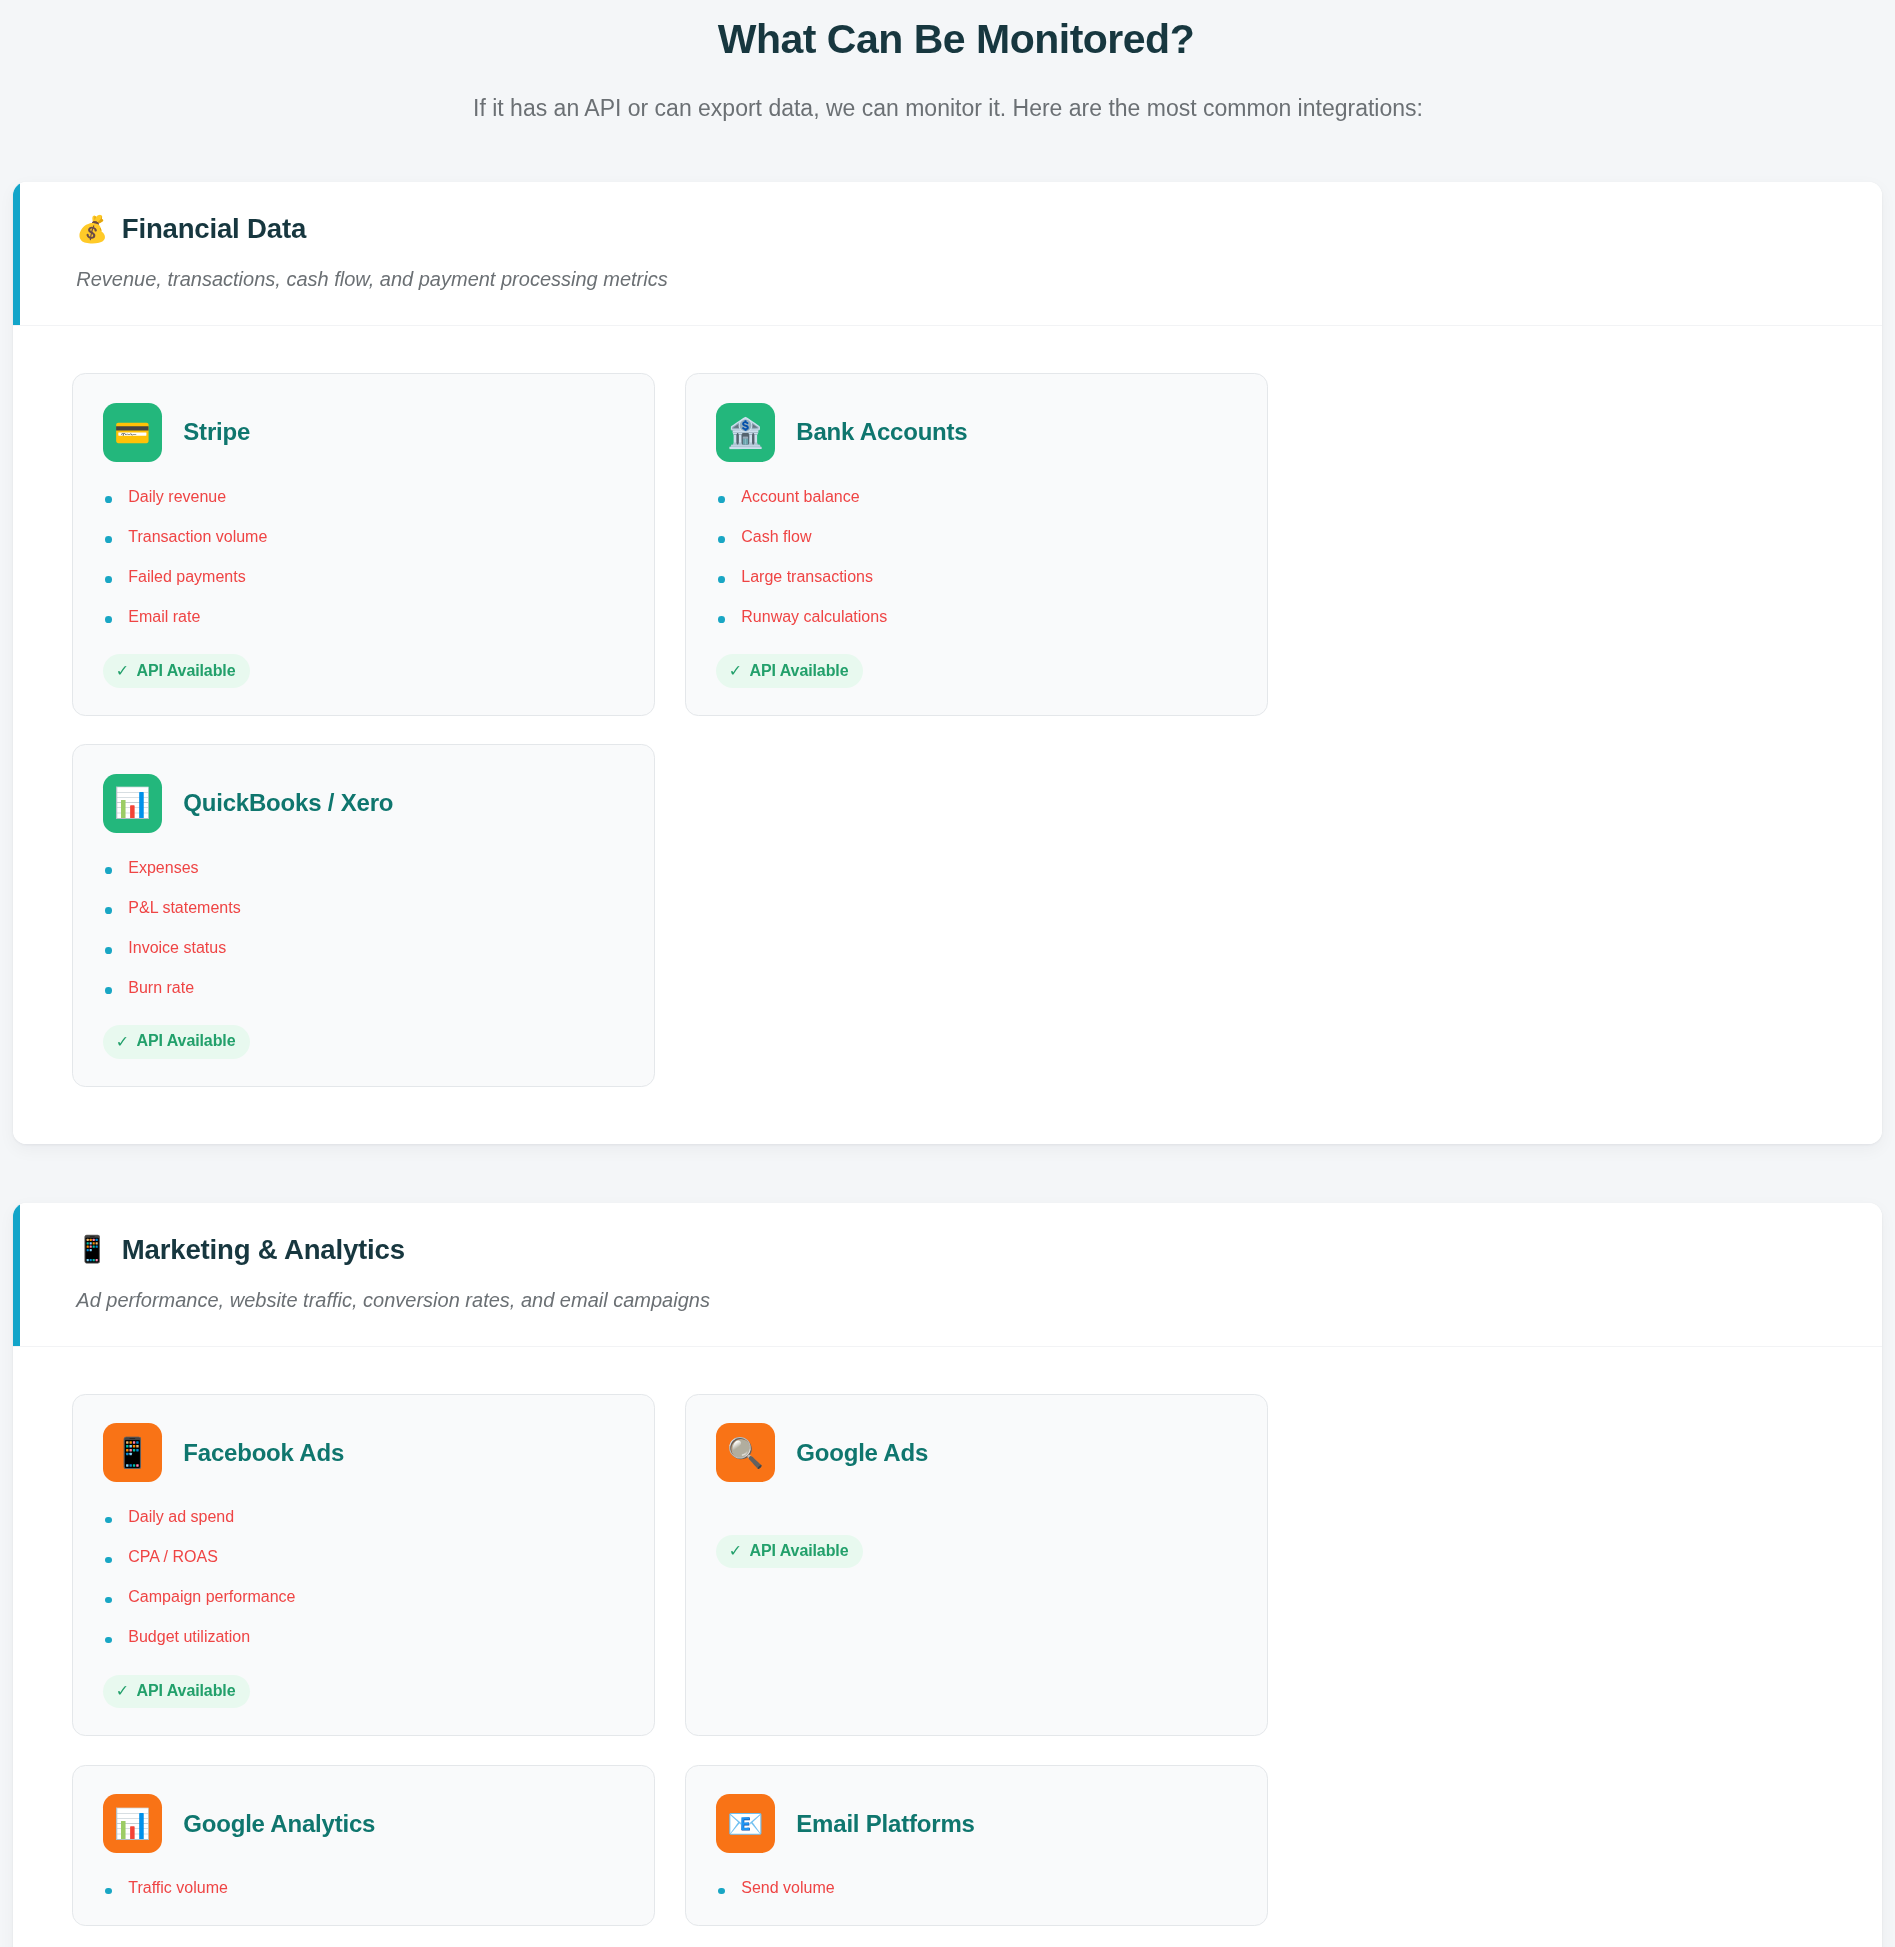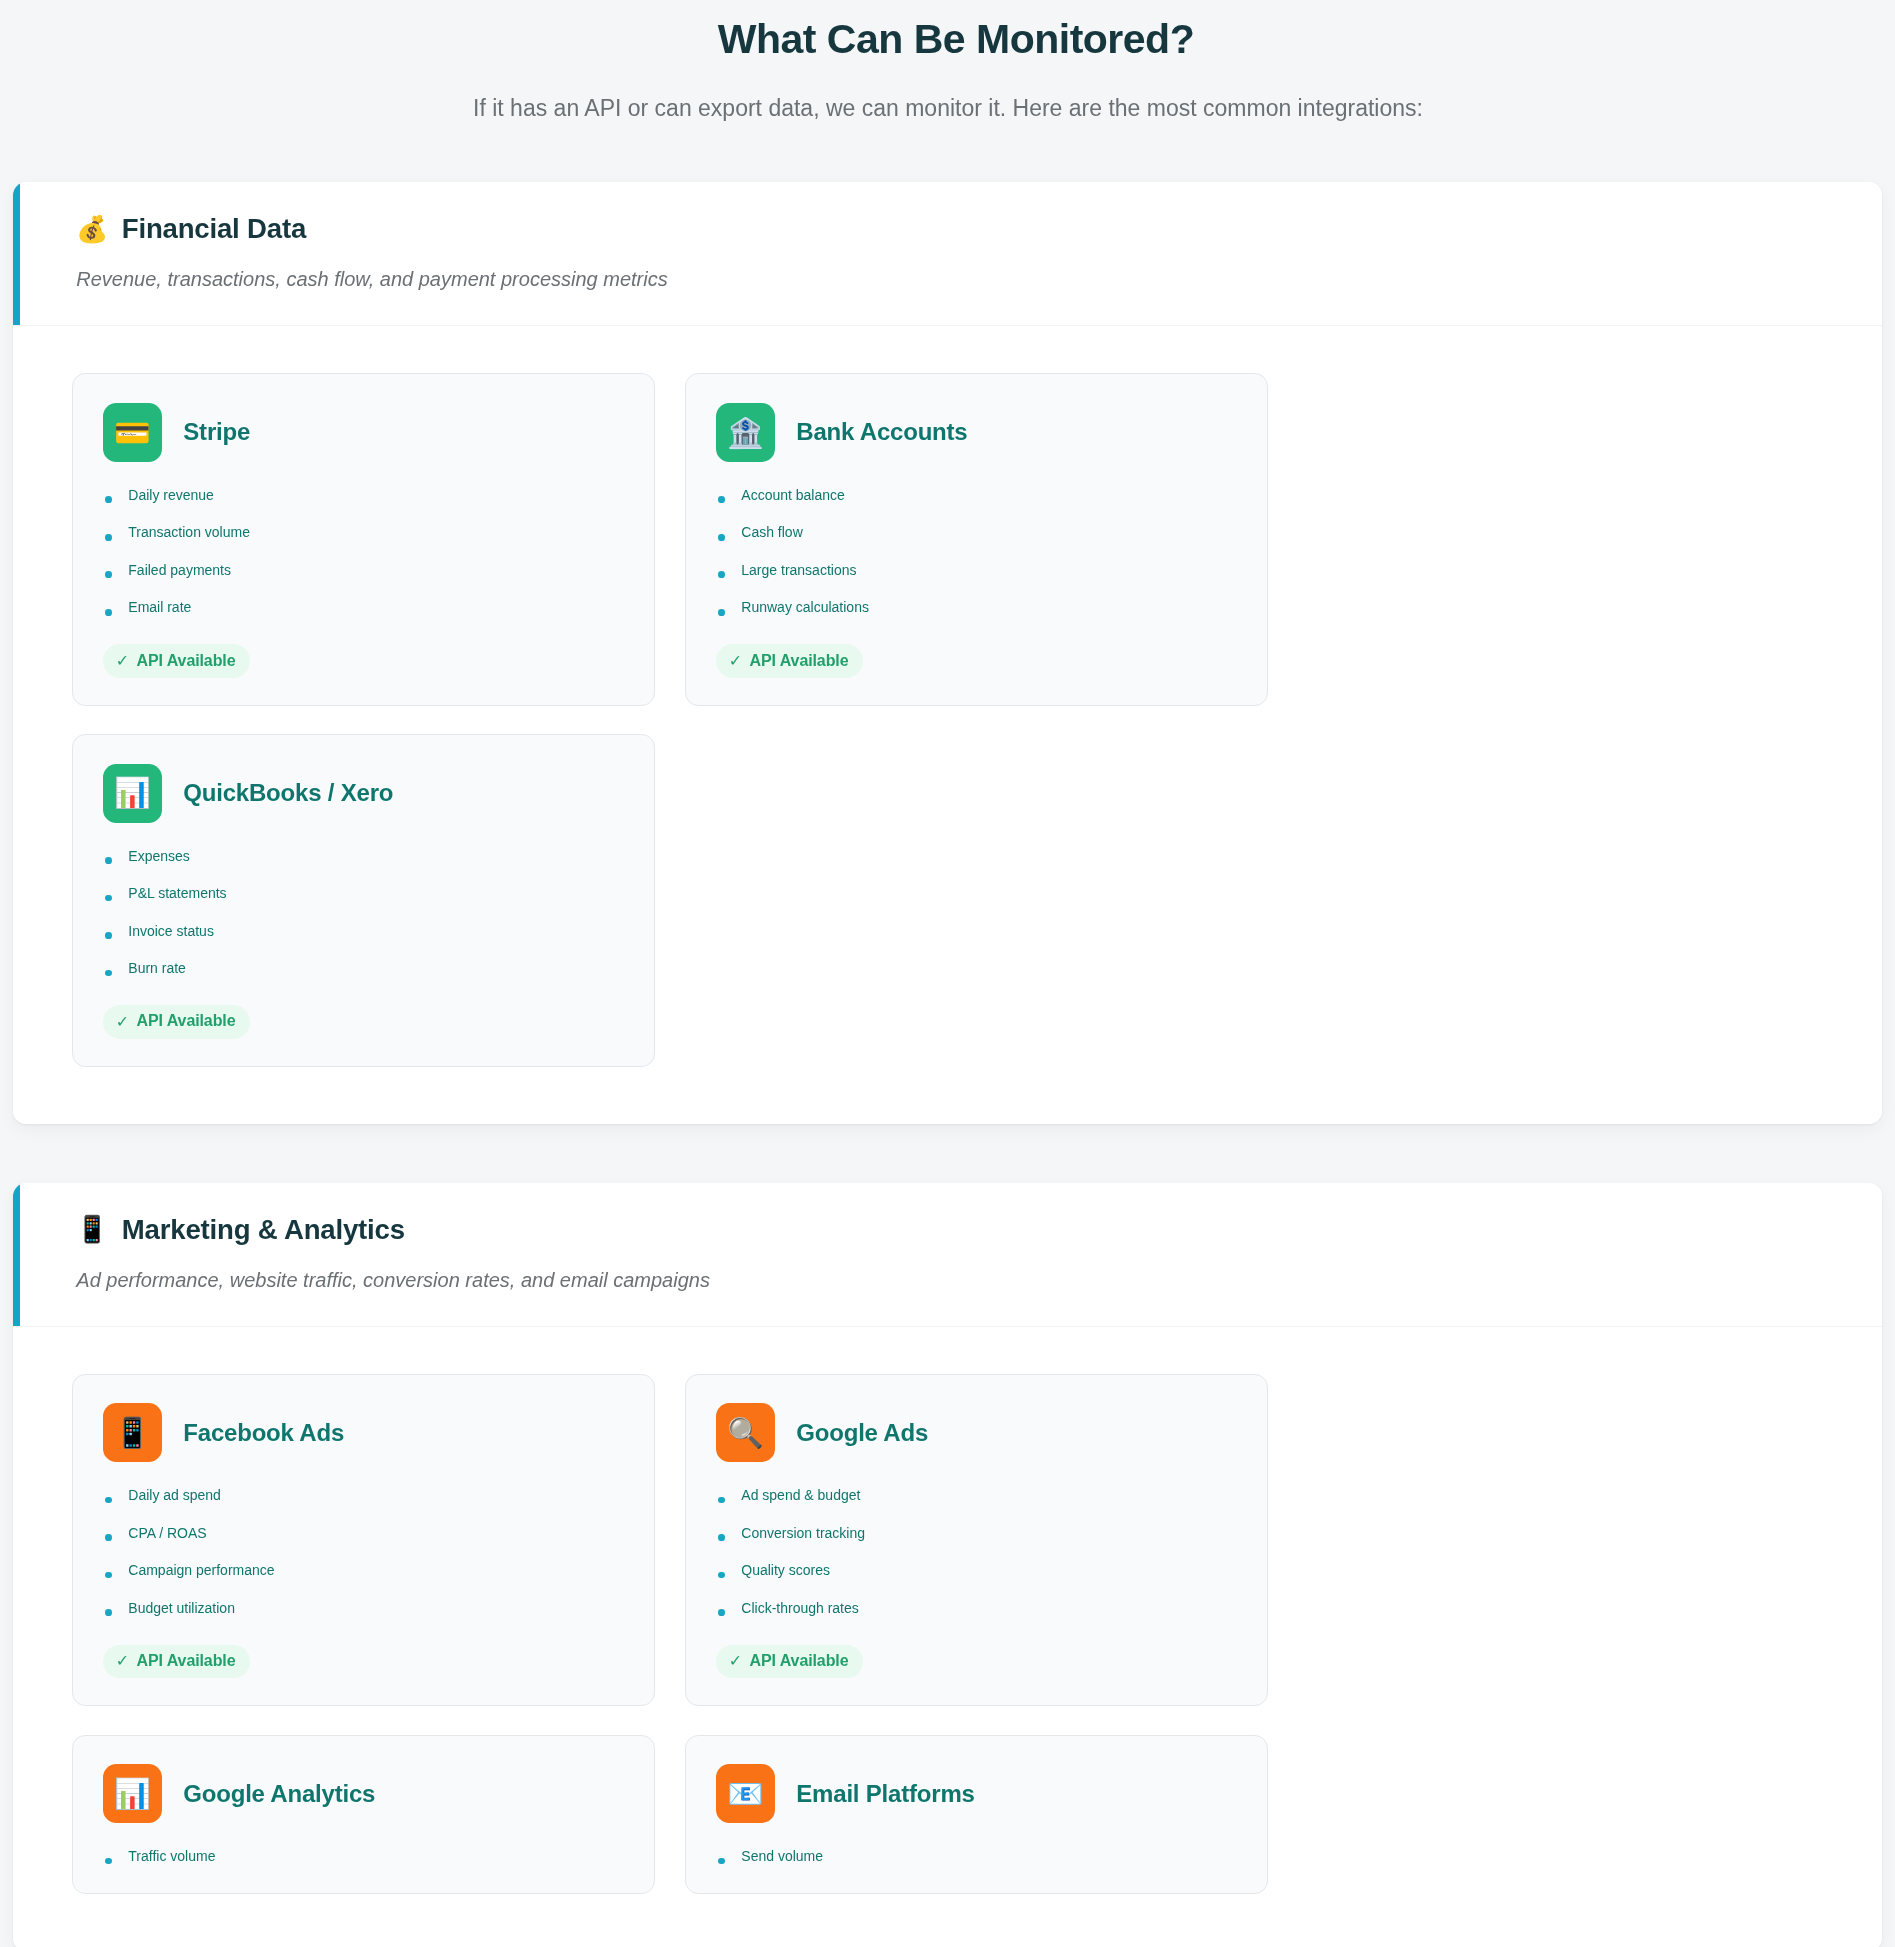--- a/index.html
+++ b/index.html
@@ -126,22 +126,22 @@
     font-size: 24px;
     font-weight: bold;
     color: #0f766e;
     letter-spacing: -0.2px;
   }
 
   .metric-list { list-style: none; }
   .metric-item {
     position: relative;
     padding-left: 25px;
-    font-size: 14px;
-    color: #0f766e;
+    font-size: 16px;
+    color: #ef4444;
     line-height: 1.25;
     margin-bottom: 20px;
   }
   .metric-item:last-child { margin-bottom: 0; }
   .metric-item::before {
     content: "";
     position: absolute;
     left: 1.9px;
     top: 9.5px;
     width: 6.7px;
@@ -245,26 +245,21 @@
                 <li class="metric-item">CPA / ROAS</li>
                 <li class="metric-item">Campaign performance</li>
                 <li class="metric-item">Budget utilization</li>
               </ul><div class="api-badge">
                 <span class="chk">✓</span>
                 <span>API Available</span>
               </div></div>
             <div class="int-card"><div class="card-head">
                 <div class="card-icon icon-orange">🔍</div>
                 <div class="card-title">Google Ads</div>
-              </div><ul class="metric-list">
-                <li class="metric-item">Ad spend &amp; budget</li>
-                <li class="metric-item">Conversion tracking</li>
-                <li class="metric-item">Quality scores</li>
-                <li class="metric-item">Click-through rates</li>
-              </ul><div class="api-badge">
+              </div><div class="api-badge">
                 <span class="chk">✓</span>
                 <span>API Available</span>
               </div></div>
             <div class="int-card">
               <div class="card-head">
                 <div class="card-icon icon-orange">📊</div>
                 <div class="card-title">Google Analytics</div>
               </div>
               <ul class="metric-list">
                 <li class="metric-item">Traffic volume</li>

